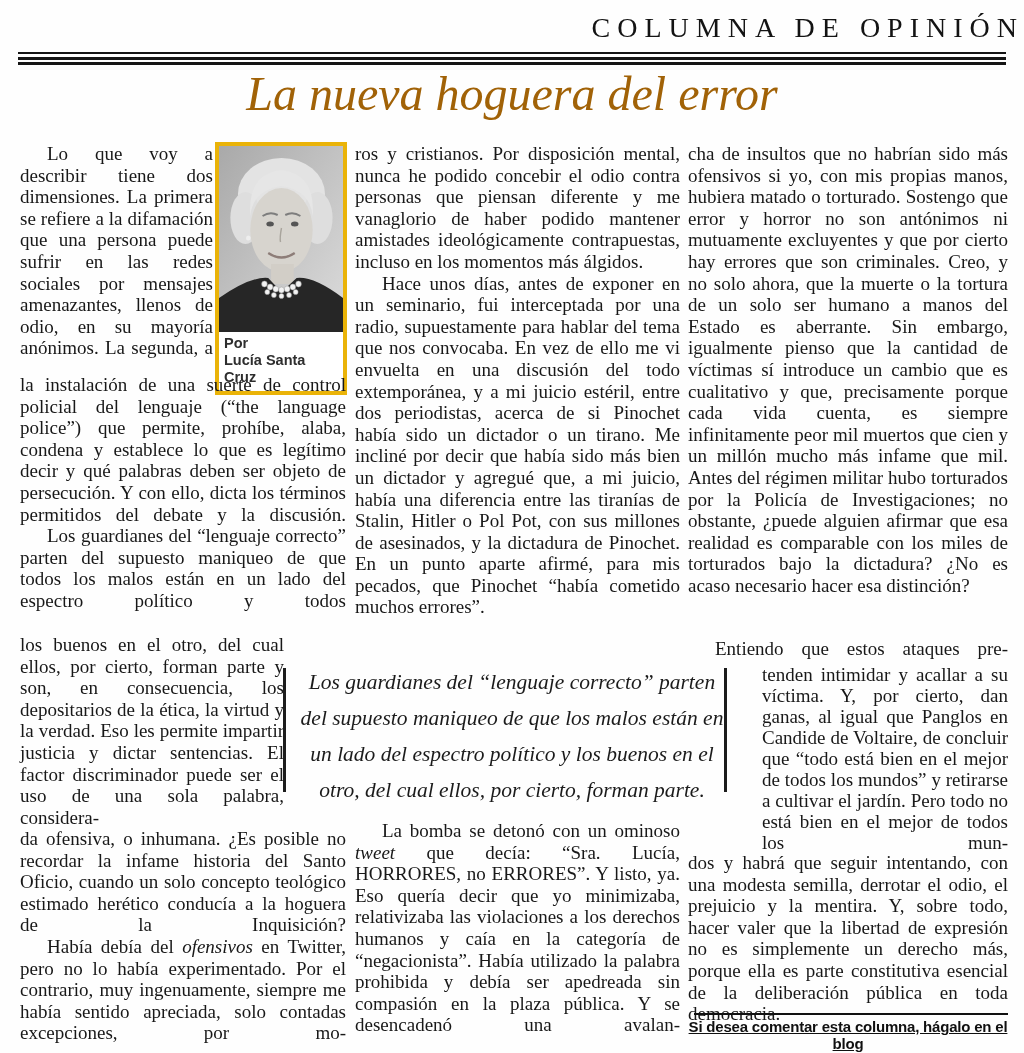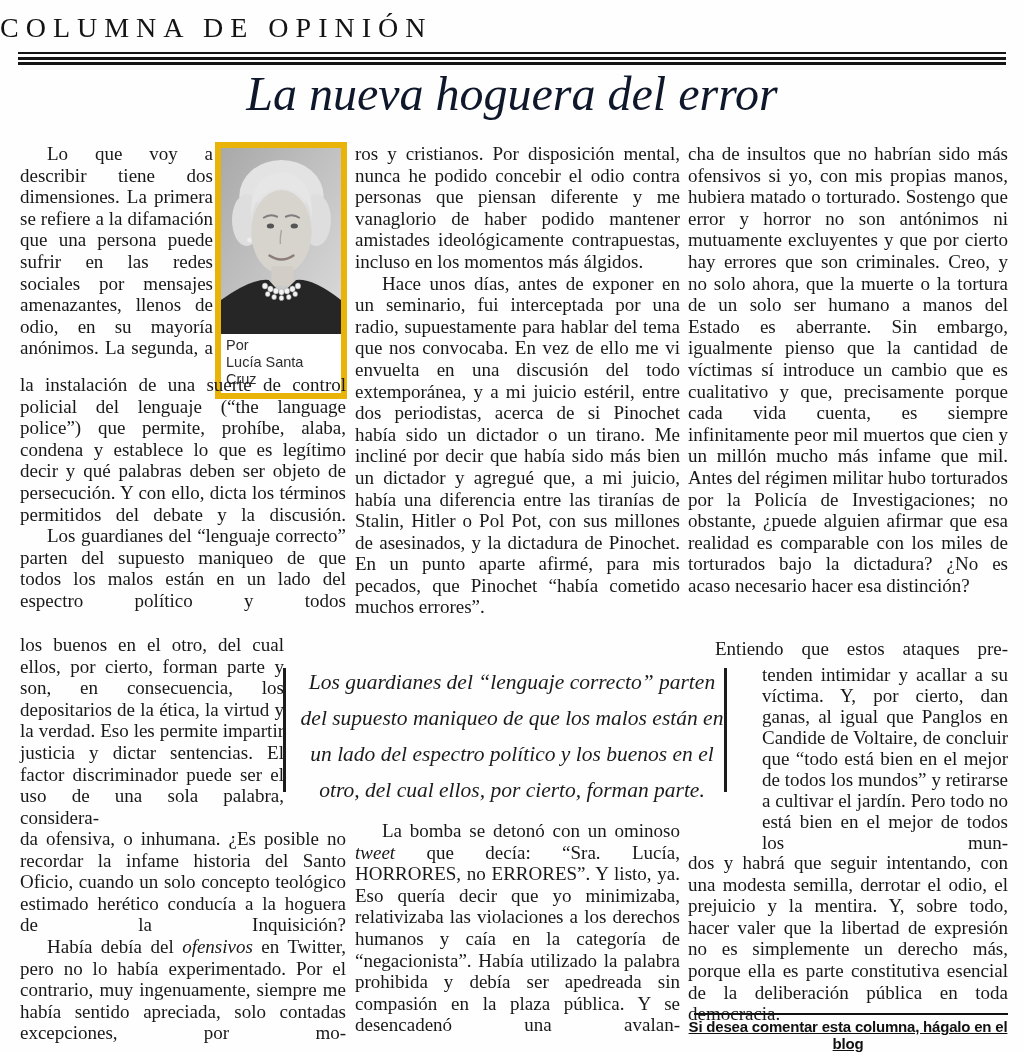--- a/index.html
+++ b/index.html
@@ -4,56 +4,56 @@
 <style>
   * { margin:0; padding:0; box-sizing:border-box; }
   html,body { background:#ffffff; }
   .page {
     position:relative; width:1024px; height:1053px;
     background:#fefefe; overflow:hidden;
     font-family:"Liberation Serif", serif; color:#161616;
   }
   .kicker {
     position:absolute; top:12px; left:0; width:100%;
-    text-align:left; font-size:28px; letter-spacing:7px; color:#131313;
+    text-align:right; font-size:28px; letter-spacing:7px; color:#131313;
     white-space:nowrap;
   }
   .triple-rule {
     position:absolute; top:52px; left:18px; width:988px; height:13px;
     background:linear-gradient(to bottom,
       #151515 0px, #151515 2.5px,
       transparent 2.5px, transparent 5px,
       #151515 5px, #151515 8px,
       transparent 8px, transparent 10.5px,
       #151515 10.5px, #151515 13px);
   }
   .title {
     position:absolute; top:66px; left:0; width:100%;
-    text-align:center; font-style:italic; font-size:48px; color:#0f172a;
+    text-align:center; font-style:italic; font-size:48px; color:#a16207;
   }
   .tb {
     position:absolute; text-align:justify;
     font-size:19px; line-height:21.6px; color:#181818;
   }
   .tb p { margin:0; }
   .ind { text-indent:27px; }
   .fj { text-align-last:justify; }
   #col1-intro  { left:20px;  top:143px; width:193px; }
   #col1-a      { left:20px;  top:374px; width:326px; }
   #col1-narrow { left:20px;  top:634px; width:264px; }
   #col1-b      { left:20px;  top:828px; width:326px; }
   #col2-top    { left:355px; top:143px; width:325px; }
   #col2-bottom { left:355px; top:820px; width:325px; }
   #col3-top    { left:688px; top:143px; width:320px; }
   #col3-lead   { left:688px; top:638px; width:320px; }
   #col3-narrow { left:762px; top:664px; width:246px; line-height:21px; }
   #col3-bottom { left:688px; top:852px; width:320px; }
   #photo-box {
     position:absolute; left:215px; top:142px; width:132px;
-    border:6px solid #eab308; background:#ffffff;
+    border:4px solid #eab308; background:#ffffff;font-weight:bold;
   }
   .photo-svg { display:block; width:100%; height:186px; }
   .photo-caption {
     padding:3px 5px 5px; font-family:"Liberation Sans", sans-serif;
     font-size:14.5px; line-height:17px; color:#2e2e2e; text-align:left;
   }
   #quote-block {
     left:300px; top:664px; width:424px;
     font-style:italic; font-size:21.5px; line-height:36px;
     text-align:center; text-align-last:center; color:#1b1b1b;

